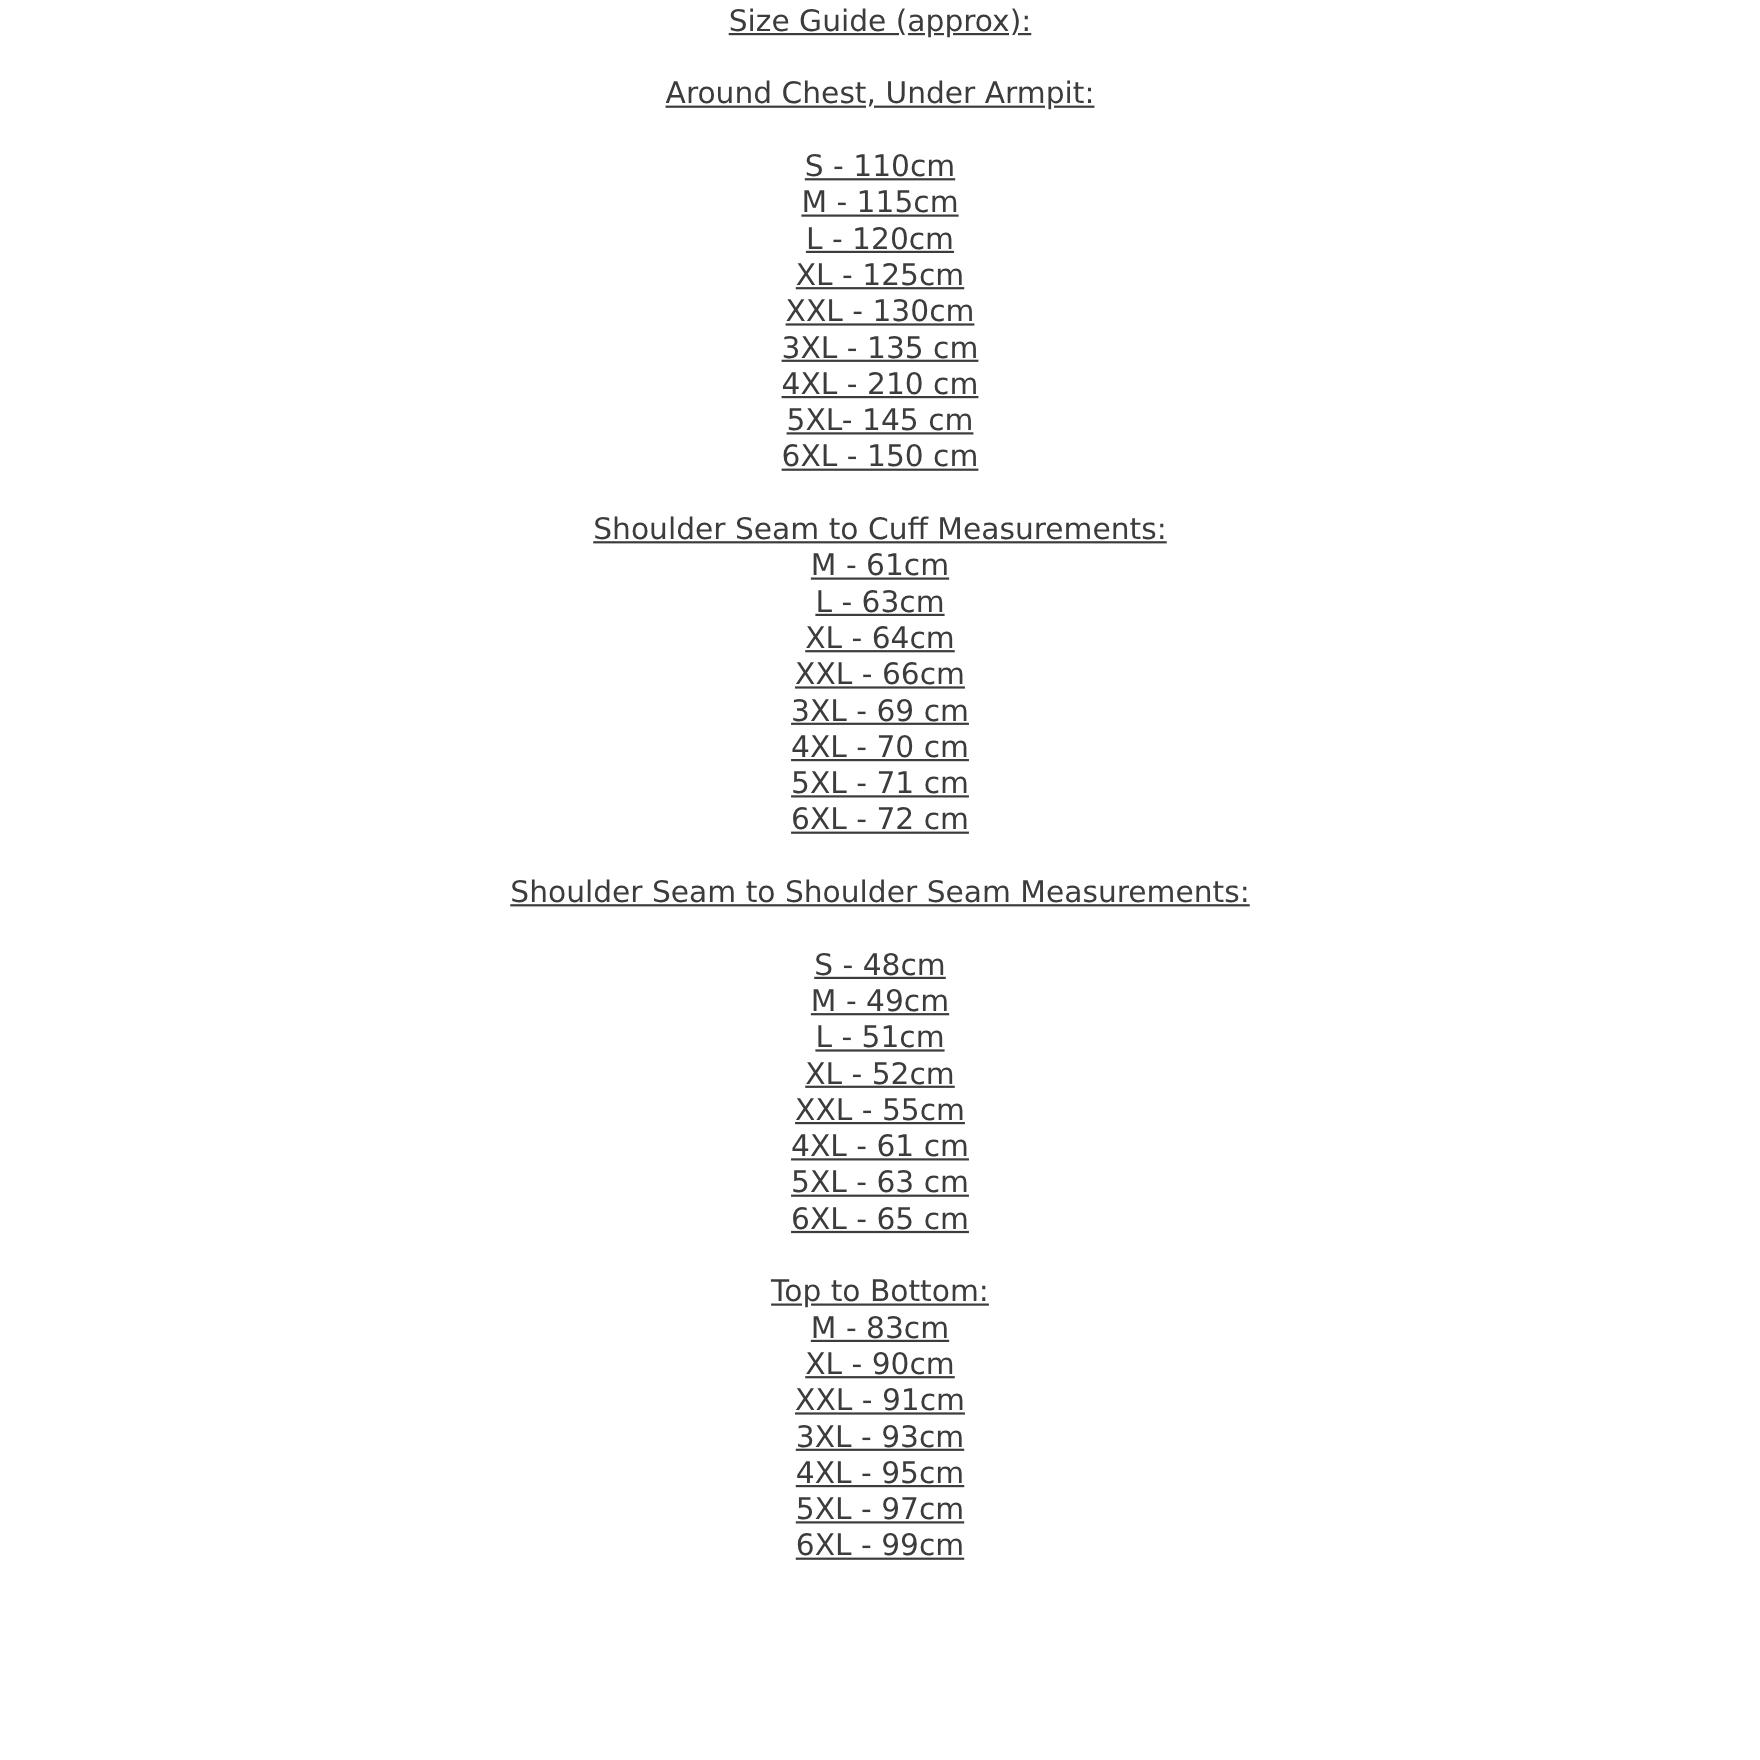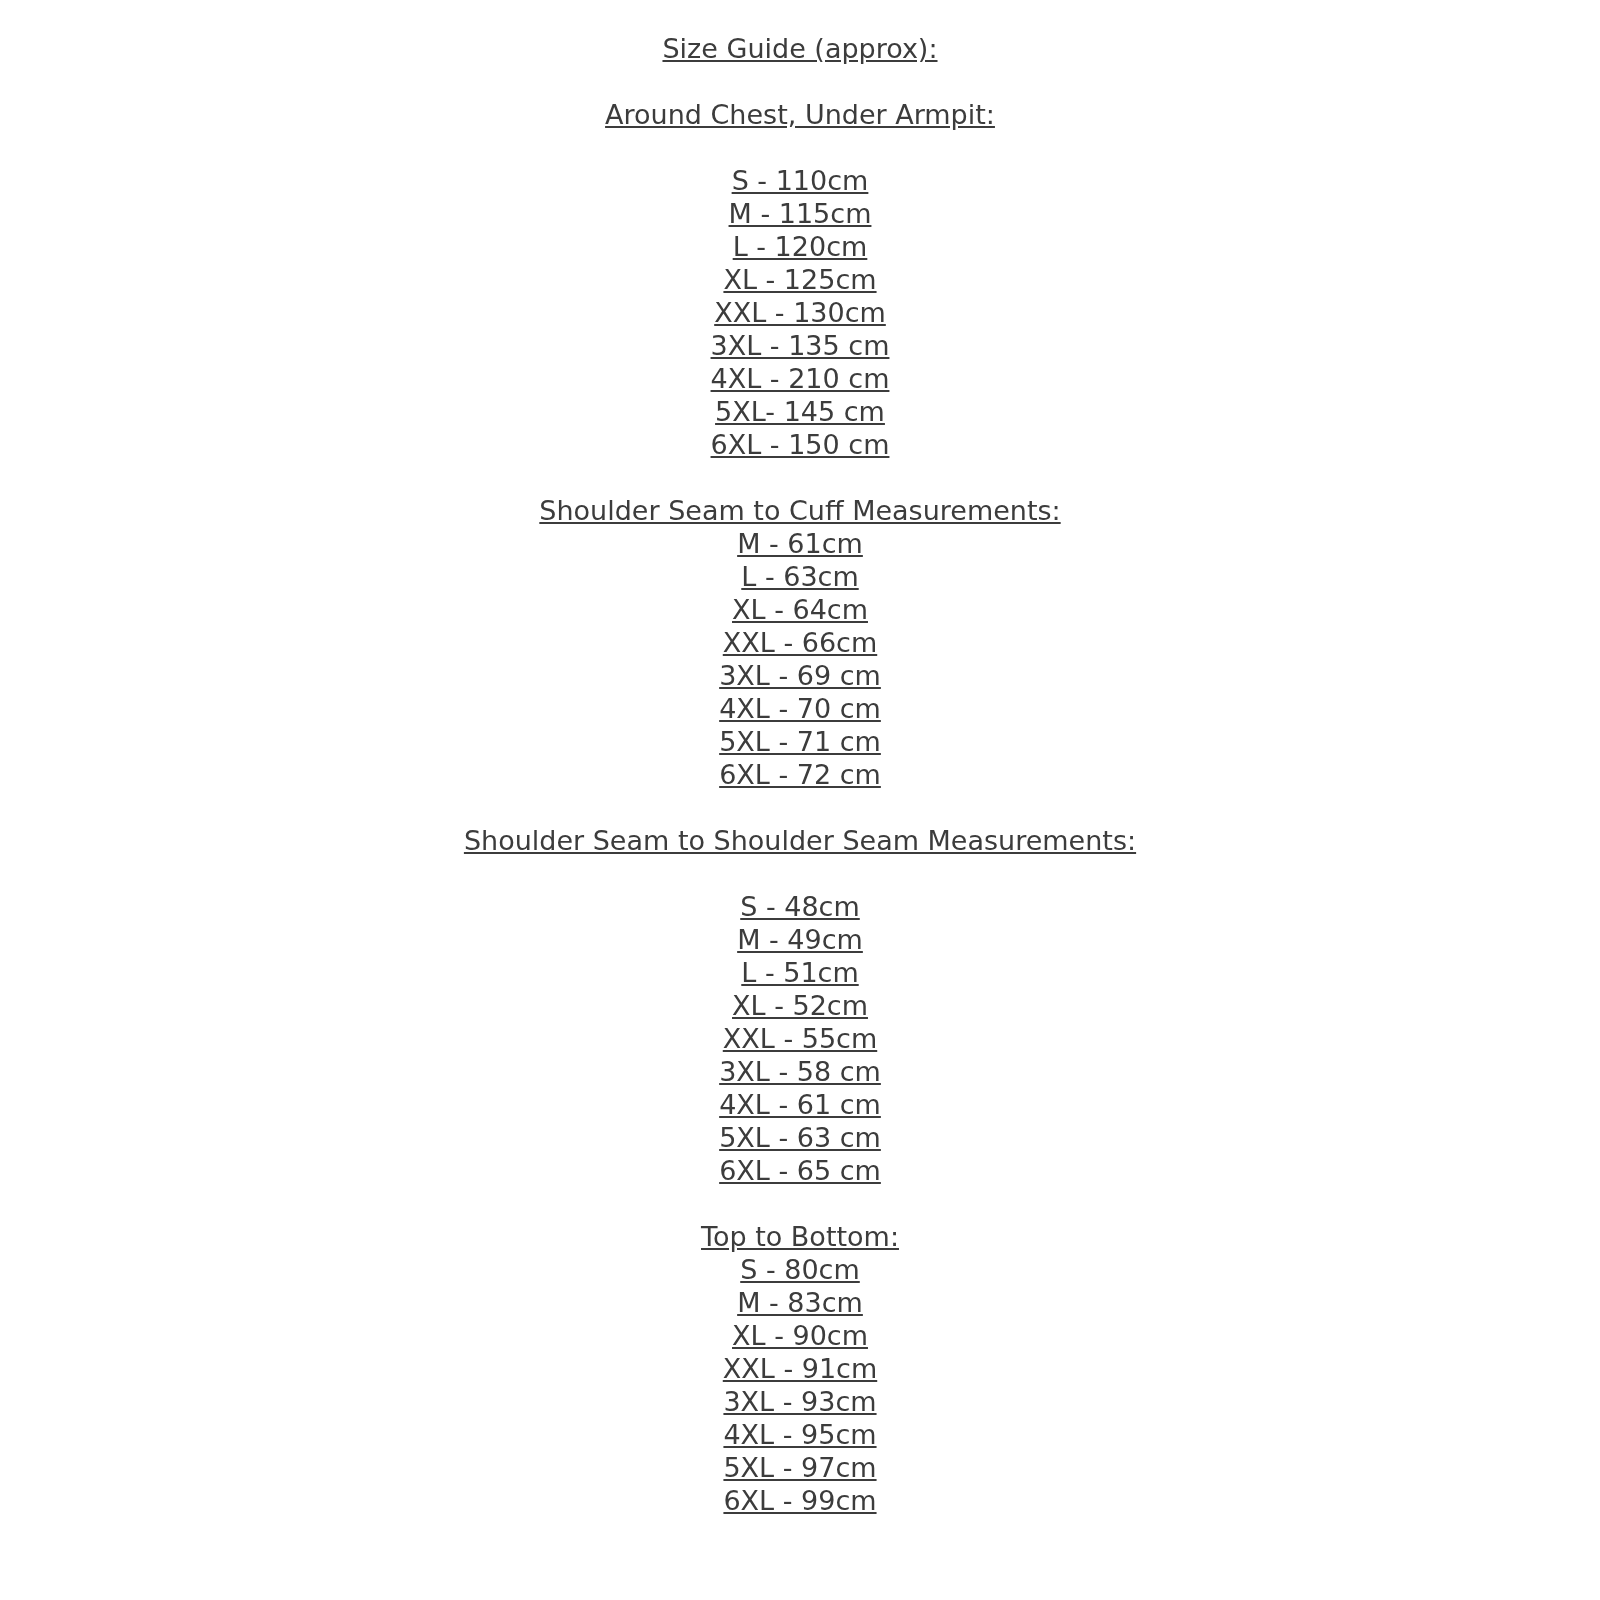--- a/index.html
+++ b/index.html
@@ -4,21 +4,21 @@
 <style>
   html, body {
     margin: 0;
     padding: 0;
     background: #ffffff;
   }
   .doc {
     width: 1600px;
     height: 1600px;
     box-sizing: border-box;
-    padding-top: 32px;
+    padding-top: 3px;
     font-family: "DejaVu Sans", "Liberation Sans", sans-serif;
     font-size: 27px;
     line-height: 33px;
     color: #3c3c3c;
     text-align: center;
     overflow: hidden;
   }
   .line  { height: 33px; white-space: pre; text-decoration: underline; }
   .blank { height: 33px; }
   .title { text-decoration: underline; }
@@ -55,28 +55,26 @@
   <div class="line">6XL - 72 cm</div>
   <div class="blank"></div>
 
   <div class="line heading">Shoulder Seam to Shoulder Seam Measurements:</div>
   <div class="blank"></div>
   <div class="line">S - 48cm</div>
   <div class="line">M - 49cm</div>
   <div class="line">L - 51cm</div>
   <div class="line">XL - 52cm</div>
   <div class="line">XXL - 55cm</div>
-  <div class="line">3XL - 58 cm</div>
   <div class="line">4XL - 61 cm</div>
   <div class="line">5XL - 63 cm</div>
   <div class="line">6XL - 65 cm</div>
   <div class="blank"></div>
 
   <div class="line heading">Top to Bottom:</div>
-  <div class="line">S - 80cm</div>
   <div class="line">M - 83cm</div>
   <div class="line">XL - 90cm</div>
   <div class="line">XXL - 91cm</div>
   <div class="line">3XL - 93cm</div>
   <div class="line">4XL - 95cm</div>
   <div class="line">5XL - 97cm</div>
   <div class="line">6XL - 99cm</div>
 
 </div>
 

